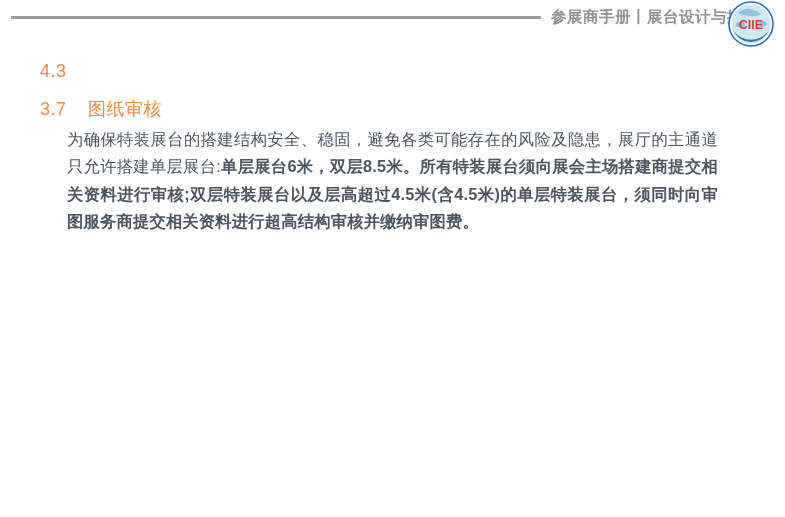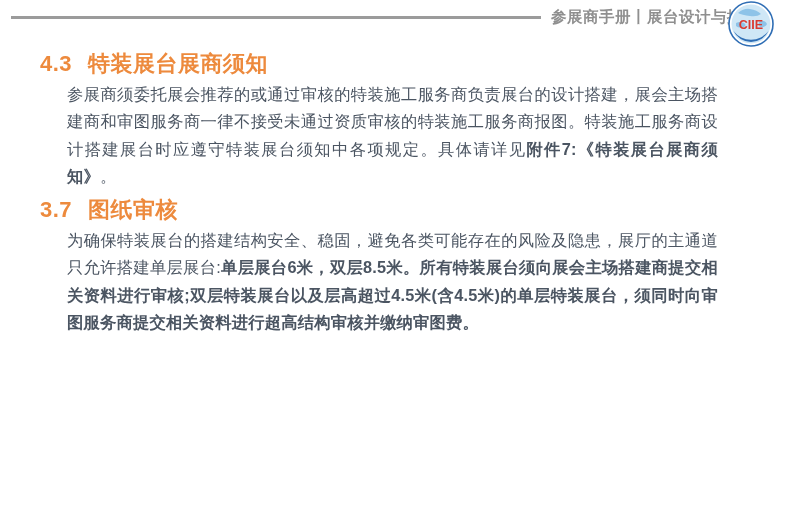--- a/index.html
+++ b/index.html
@@ -27,23 +27,23 @@
     white-space:nowrap;
   }
   .logo {
     position:absolute; right:11px; top:1px;
     width:46px; height:46px;
   }
   
   .content { padding:0 0 0 40px; }
   .section-heading {
     display:flex; align-items:baseline;
-    margin-top:9px;
+    margin-top:16px;
     color:var(--accent,#ed8a3d);
-    font-weight:bold; font-size:22px; line-height:22px;
+    font-weight:normal; font-size:18px; line-height:22px;
     letter-spacing:0.5px;
   }
   .section-heading .num { width:48px; flex:0 0 48px; }
   .section-body {
     margin:6px 0 0 27px;
     width:651px;
     font-size:16.3px;
     line-height:27.3px;
     color:var(--text-color,#4b5562);
     text-align:justify;
@@ -67,24 +67,22 @@
       <path d="M8 22 q4 -2 8 0 q3 2 0 4 q-5 2 -8 -1z" fill="#8ec3e8"></path>
       <path d="M32 20 q5 -1 7 3 q-2 4 -7 3 q-3 -3 0 -6z" fill="#8ec3e8"></path>
       <path d="M5.5 30 a19.5 19.5 0 0 0 35 0 a22 22 0 0 1 -35 0z" fill="#2f6eb5"></path>
       <text x="23" y="27.5" text-anchor="middle" font-size="12.5" font-weight="bold" fill="#d93a30" font-family="Liberation Sans, sans-serif">CIIE</text>
     </svg>
   </div>
 
   <div class="content" id="content">
       <div class="section-heading">
         <span class="num">4.3</span>
-        <span>特装展台展商须知</span>
       </div>
       <div class="section-body">
-        <p><span>参展商须委托展会推荐的或通过审核的特装施工服务商负责展台的设计搭建，展会主场搭建商和审图服务商一律不接受未通过资质审核的特装施工服务商报图。特装施工服务商设计搭建展台时应遵守特装展台须知中各项规定。具体请详见</span><span class="b">附件7:《特装展台展商须知》</span><span>。</span></p>
       </div>
       <div class="section-heading">
         <span class="num">3.7</span>
         <span>图纸审核</span>
       </div>
       <div class="section-body">
         <p><span>为确保特装展台的搭建结构安全、稳固，避免各类可能存在的风险及隐患，展厅的主通道只允许搭建单层展台:</span><span class="b">单层展台6米，双层8.5米。所有特装展台须向展会主场搭建商提交相关资料进行审核;双层特装展台以及层高超过4.5米(含4.5米)的单层特装展台，须同时向审图服务商提交相关资料进行超高结构审核并缴纳审图费。</span></p>
       </div>
     </div>
 

